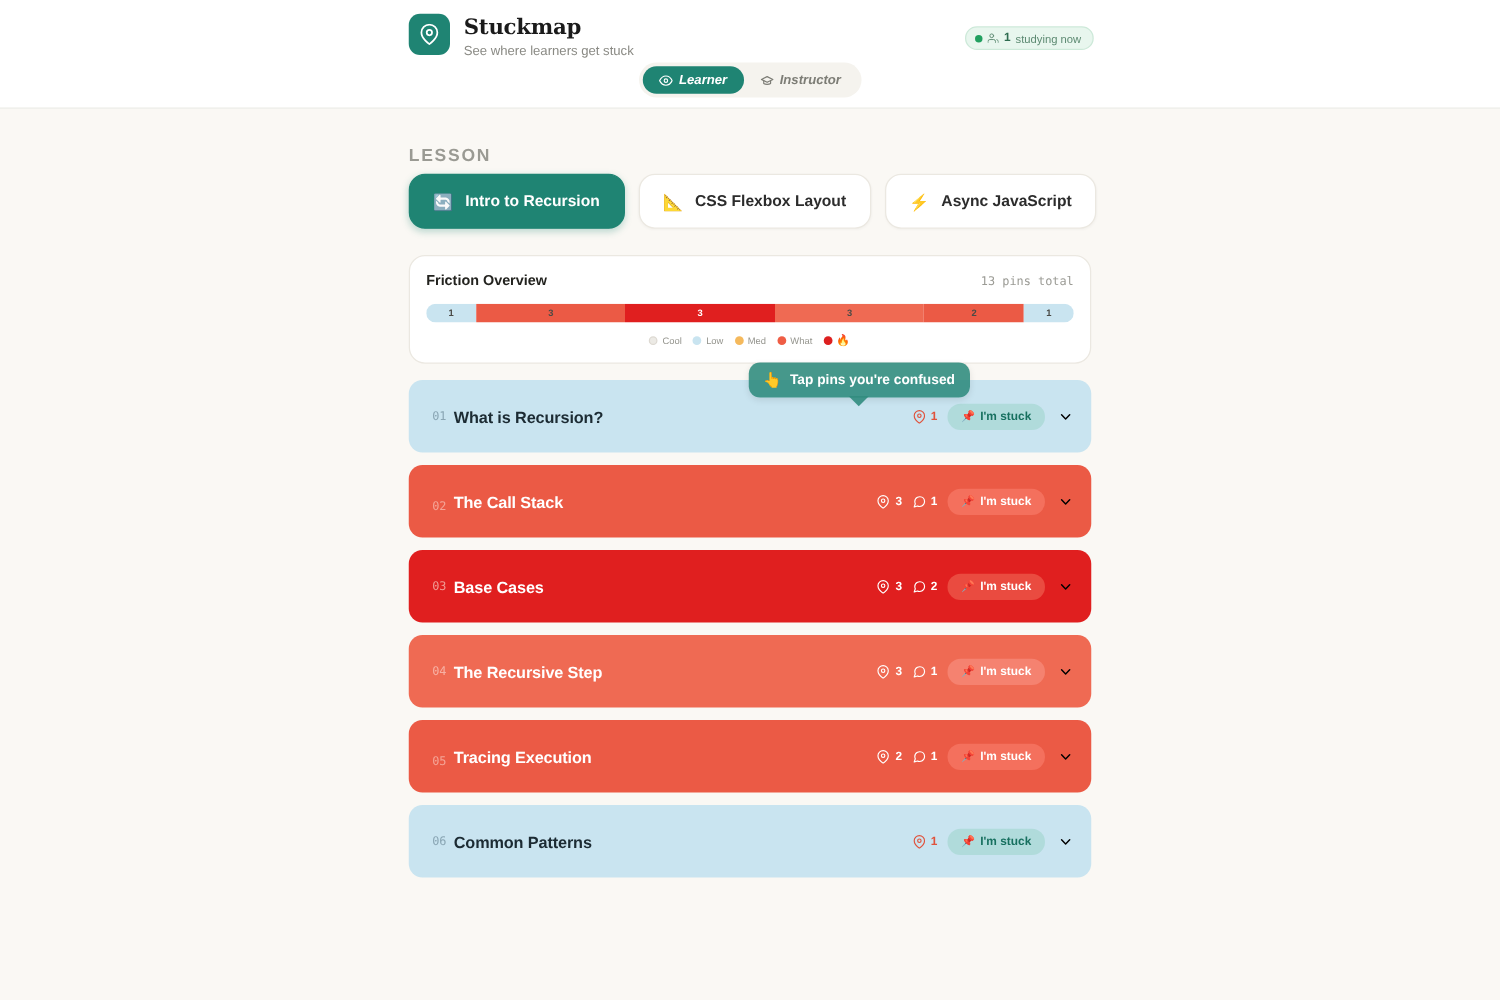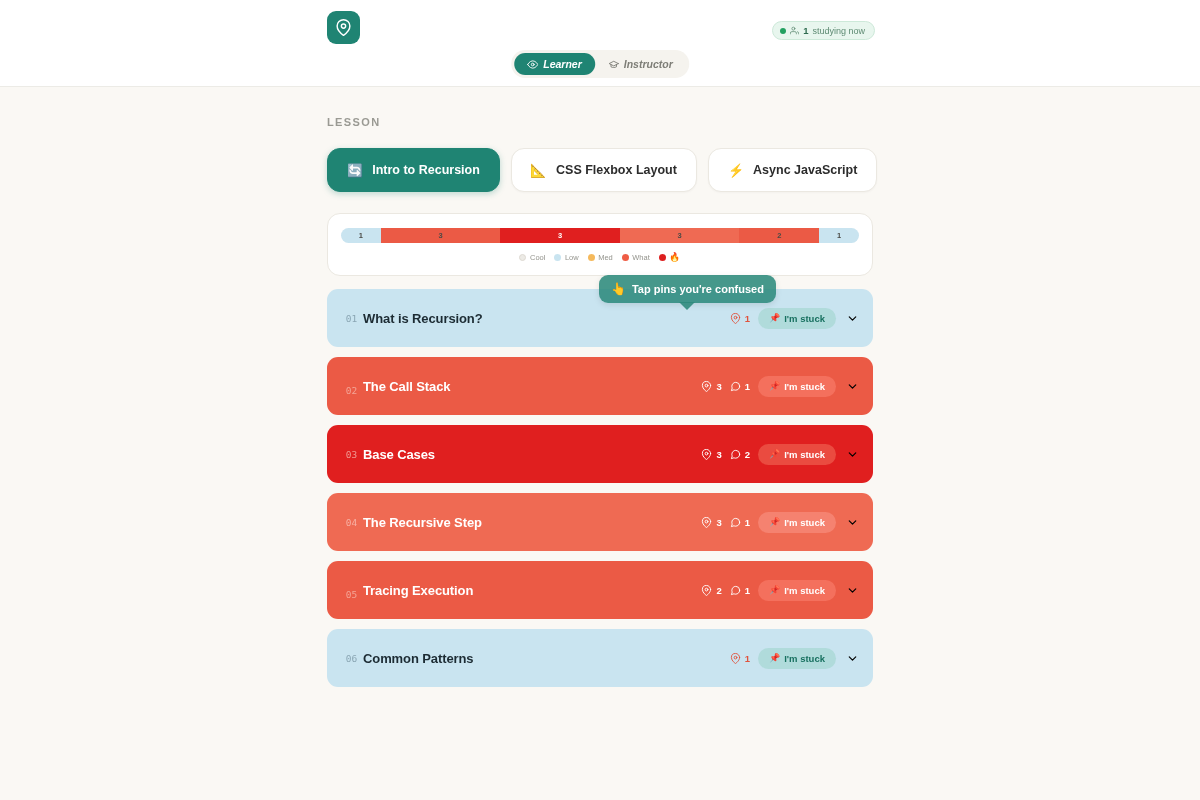--- a/index.html
+++ b/index.html
@@ -59,22 +59,22 @@
     border-radius: 15px; padding: 5px 13px;
     font-family: "Liberation Sans", sans-serif;
     font-size: 10.5px; font-weight: 700; color: #7d7d76; font-style: italic;
   }
   .seg-btn.active { background: #1f8473; color: #ffffff; }
 
   
   .main { width: 546px; margin: 0 auto; padding-top: 29px; }
 
   .section-label {
-    font-size: 11px; font-weight: 700; letter-spacing: 1.4px;
-    color: #9a9a93; text-transform: uppercase; margin-bottom: 20px;
+    font-size: 14px; font-weight: 700; letter-spacing: 1.4px;
+    color: #9a9a93; text-transform: uppercase; margin-bottom: 7px;
   }
 
   .lesson-row { display: flex; gap: 11px; }
   .lesson-chip {
     display: flex; align-items: center; gap: 9px;
     background: #ffffff; border: 1px solid #ebe8e1;
     border-radius: 13px; padding: 14px 19px; cursor: pointer;
     font-size: 12.5px; font-weight: 700; color: #2c2c2c;
     box-shadow: 0 1px 2px rgba(0,0,0,.03);
     white-space: nowrap;
@@ -186,20 +186,24 @@
 <div class="page">
 
   <div class="header">
     <div class="header-inner">
       <div class="brand">
         <div class="logo-box">
           <svg width="17" height="17" viewBox="0 0 24 24" fill="none" stroke="#ffffff" stroke-width="2" stroke-linecap="round" stroke-linejoin="round">
             <path d="M21 10c0 7-9 13-9 13s-9-6-9-13a9 9 0 0 1 18 0z"></path>
             <circle cx="12" cy="10" r="3"></circle>
           </svg>
+        </div>
+        <div class="brand-text">
+          <div class="brand-title">Stuckmap</div>
+          <div class="brand-sub">See where learners get stuck</div>
         </div>
       </div>
 
       <div class="live-pill">
         <span class="live-dot"></span>
         <span>
           <svg width="9" height="9" viewBox="0 0 24 24" fill="none" stroke="#5d8a72" stroke-width="2" stroke-linecap="round" stroke-linejoin="round">
             <path d="M17 21v-2a4 4 0 0 0-4-4H5a4 4 0 0 0-4 4v2"></path>
             <circle cx="9" cy="7" r="4"></circle>
             <path d="M23 21v-2a4 4 0 0 0-3-3.87"></path>
@@ -247,20 +251,24 @@
         <span class="chip-emoji">📐</span>
         <span>CSS Flexbox Layout</span>
       </div>
       <div class="lesson-chip">
         <span class="chip-emoji">⚡</span>
         <span>Async JavaScript</span>
       </div>
     </div>
 
     <div class="card">
+      <div class="card-head">
+        <div class="card-title">Friction Overview</div>
+        <div class="card-total">13 pins total</div>
+      </div>
 
       <div class="stack-bar" id="stack-bar">
           <div class="stack-seg" style="flex: 1 0 0px; background: rgb(201, 228, 240);">1</div>
           <div class="stack-seg" style="flex: 3 0 0px; background: rgb(235, 90, 69);">3</div>
           <div class="stack-seg dark" style="flex: 3 0 0px; background: rgb(224, 31, 31);">3</div>
           <div class="stack-seg" style="flex: 3 0 0px; background: rgb(239, 106, 83);">3</div>
           <div class="stack-seg" style="flex: 2 0 0px; background: rgb(235, 90, 69);">2</div>
           <div class="stack-seg" style="flex: 1 0 0px; background: rgb(201, 228, 240);">1</div>
         </div>
 

